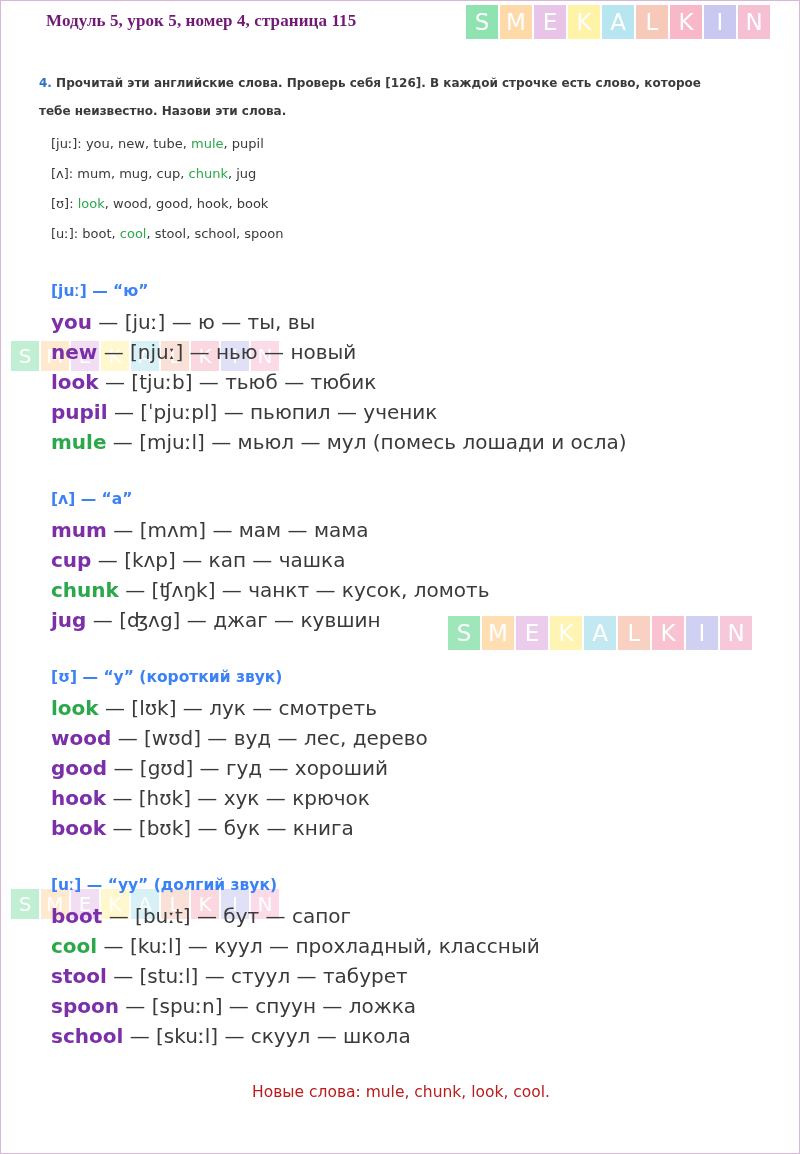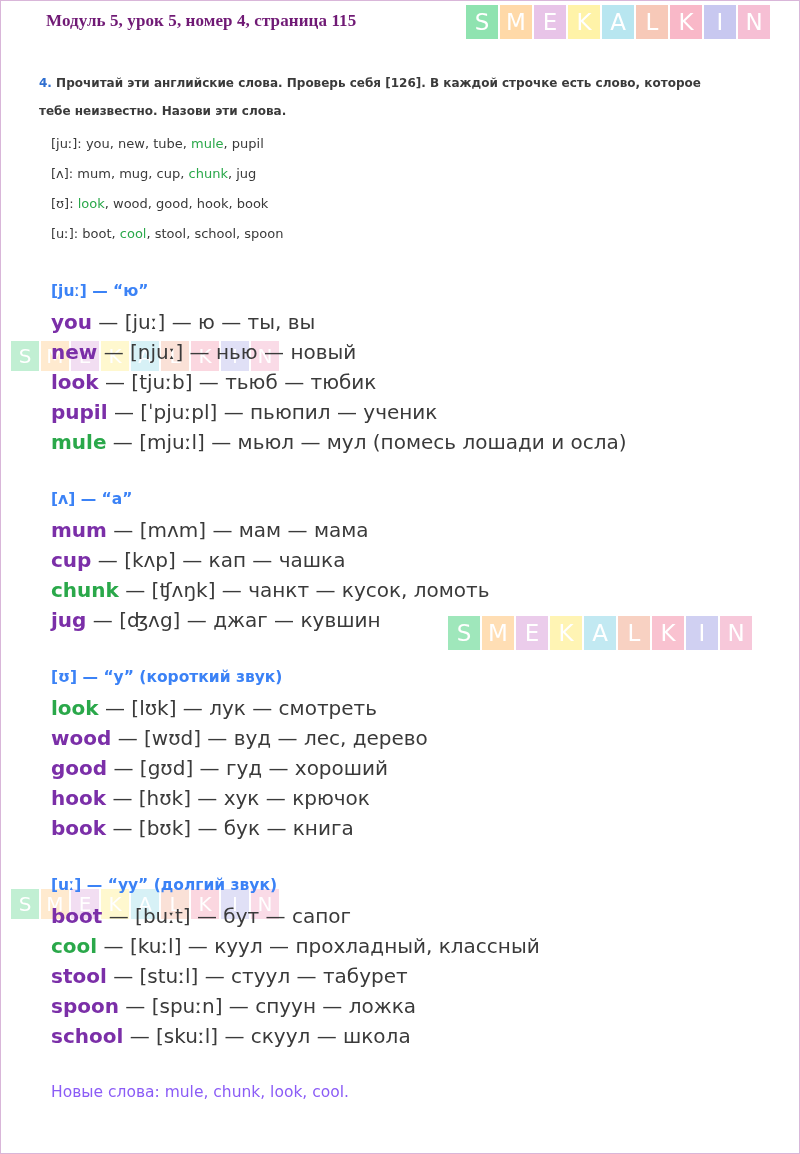--- a/index.html
+++ b/index.html
@@ -103,22 +103,23 @@
   }
   .hw {
     font-weight: bold;
     color: #7b2fa8;
   }
   .green { color: #2aa84a; font-weight: bold; }
   .green-plain { color: #2aa84a; }
   .entry { font-size: 20px; line-height: 30px; color: #3a3a3a; }
   .newwords {
     font-size: 15.5px;
-    color: #8b5cf6;
+    color: #b91c1c;
     line-height: 30px;
+    text-align: center;
   }
 </style>
 </head>
 <body>
 
 <div class="page">
 
   <div class="wm wm-top">
       <span style="background: rgb(143, 227, 176);">S</span>
       <span style="background: rgb(255, 217, 168);">M</span>

